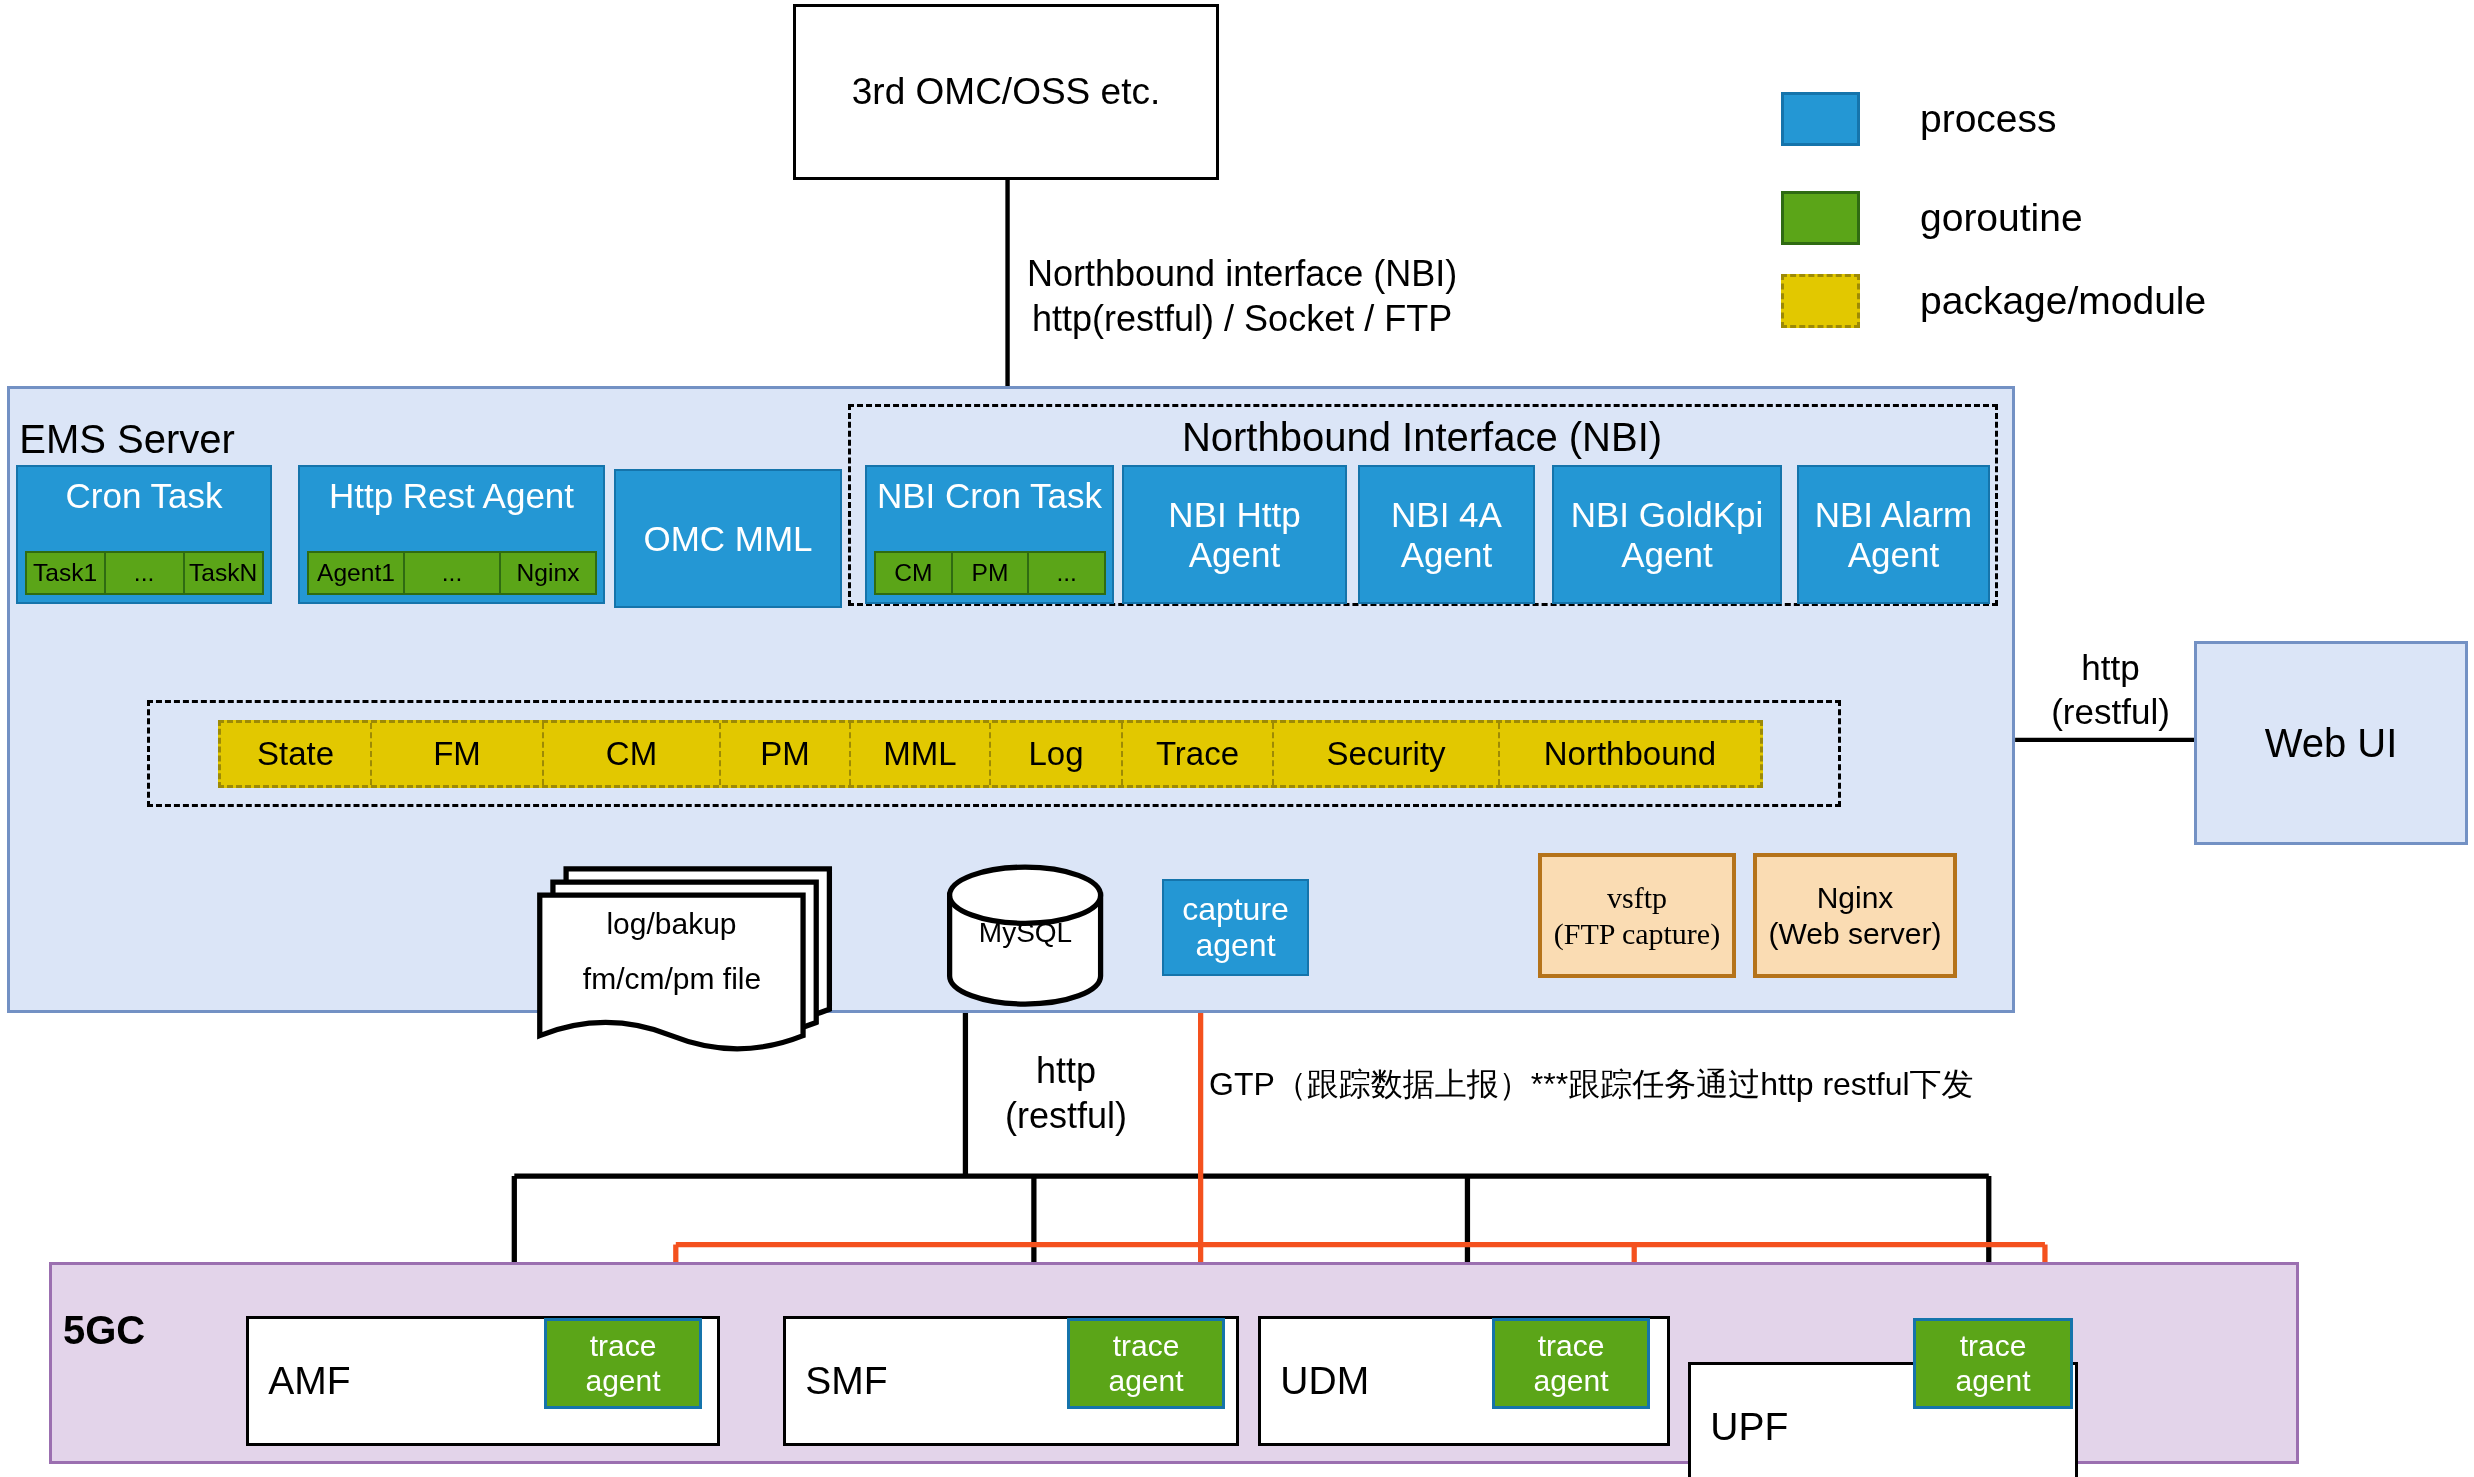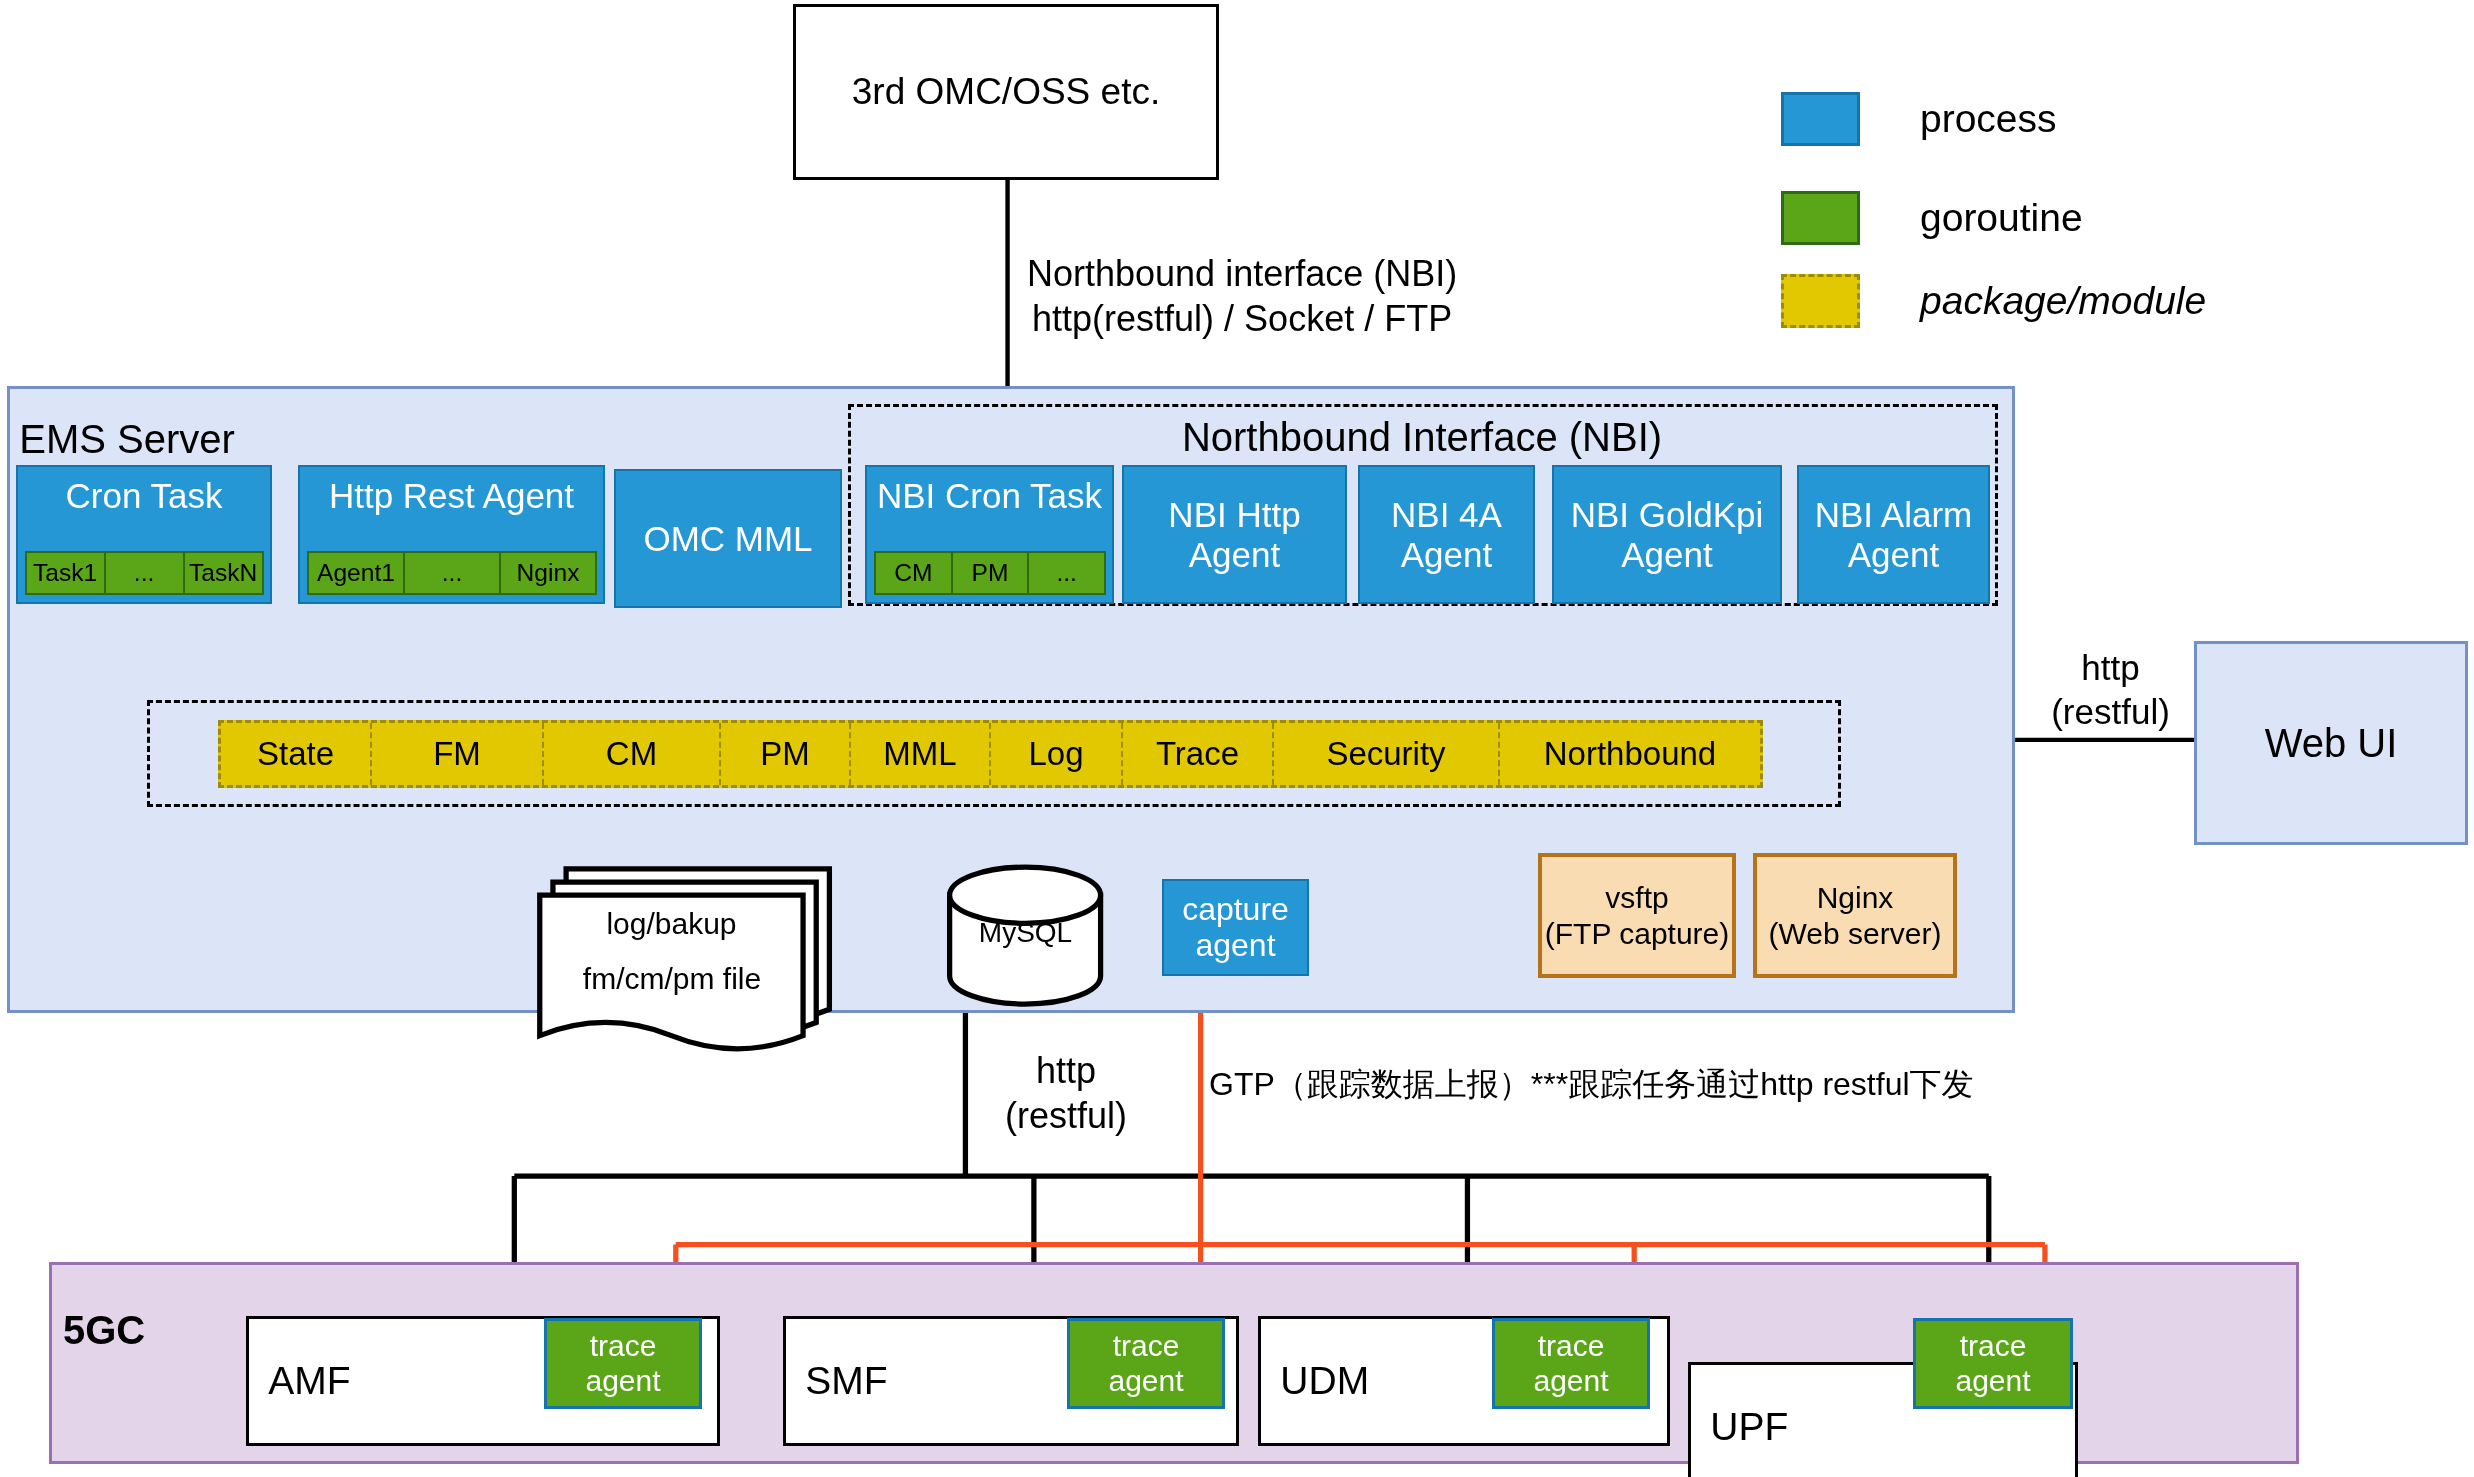--- a/index.html
+++ b/index.html
@@ -108,21 +108,21 @@
   <div class="txt" style="left:1027px;top:247px;width:614px;height:97px;font-size:36px;justify-content:flex-start;">Northbound interface (NBI)
 http(restful) / Socket / FTP</div>
 
   <div class="lgswatch" style="left:1781px;top:92px;width:79px;height:54px;background:#2497d4;border:3.5px solid #1574ab;"></div>
   <div class="txt" style="left:1920px;top:92px;width:369px;height:54px;font-size:39px;justify-content:flex-start;">process</div>
 
   <div class="lgswatch" style="left:1781px;top:191px;width:79px;height:54px;background:#5ba518;border:3.5px solid #2f6b12;"></div>
   <div class="txt" style="left:1920px;top:191px;width:369px;height:54px;font-size:39px;justify-content:flex-start;">goroutine</div>
 
   <div class="lgswatch" style="left:1781px;top:274px;width:79px;height:54px;background:#e2c800;border:3.5px dashed #9d8a05;"></div>
-  <div class="txt" style="left:1920px;top:274px;width:456px;height:54px;font-size:39px;justify-content:flex-start;font-style:italic;">package/module</div>
+  <div class="txt" style="left:1920px;top:274px;width:456px;height:54px;font-size:39px;justify-content:flex-start;">package/module</div>
 
   <div class="panel-ems" style="left:7px;top:386px;width:2008px;height:627px;"></div>
 
   <div class="txt" style="left:19.3px;top:412px;width:369px;height:54px;font-size:40px;justify-content:flex-start;">EMS Server</div>
 
   <div class="dashframe" style="left:848px;top:404px;width:1150px;height:202px;"></div>
   <div class="txt" style="left:878px;top:409px;width:1088px;height:56px;font-size:40px;">Northbound Interface (NBI)</div>
 
   <div class="proc" style="left:16px;top:465px;width:256px;height:139px;">
     <div class="proc-title" style="font-size:35px;padding-top:8.8px;">Cron Task</div>
@@ -205,21 +205,21 @@
       <ellipse cx="1168" cy="1020" rx="86" ry="32"></ellipse>
     </g>
   </svg>
   <div class="txt" style="left:950px;top:913px;width:151px;height:39px;font-size:28px;">MySQL</div>
 
   <div class="proc" style="left:1162px;top:879px;width:147px;height:97px;justify-content:center;">
     <div class="proc-title" style="font-size:32px;white-space:pre-line;">capture
 agent</div>
   </div>
 
-  <div class="tanbox" style="left:1538px;top:853px;width:198px;height:125px;font-size:30px;">
+  <div class="tanbox" style="left:1538px;top:853px;width:198px;height:125px;font-size:30px;font-family:Liberation Serif, serif;">
     <span>vsftp</span>
     <span>(FTP capture)</span>
   </div>
   <div class="tanbox" style="left:1753px;top:853px;width:204px;height:125px;font-size:30px;">
     <span>Nginx</span>
     <span>(Web server)</span>
   </div>
 
   <div class="panel-webui" style="left:2194px;top:641px;width:274px;height:204px;">
     <span style="font-size:40px;">Web UI</span>

